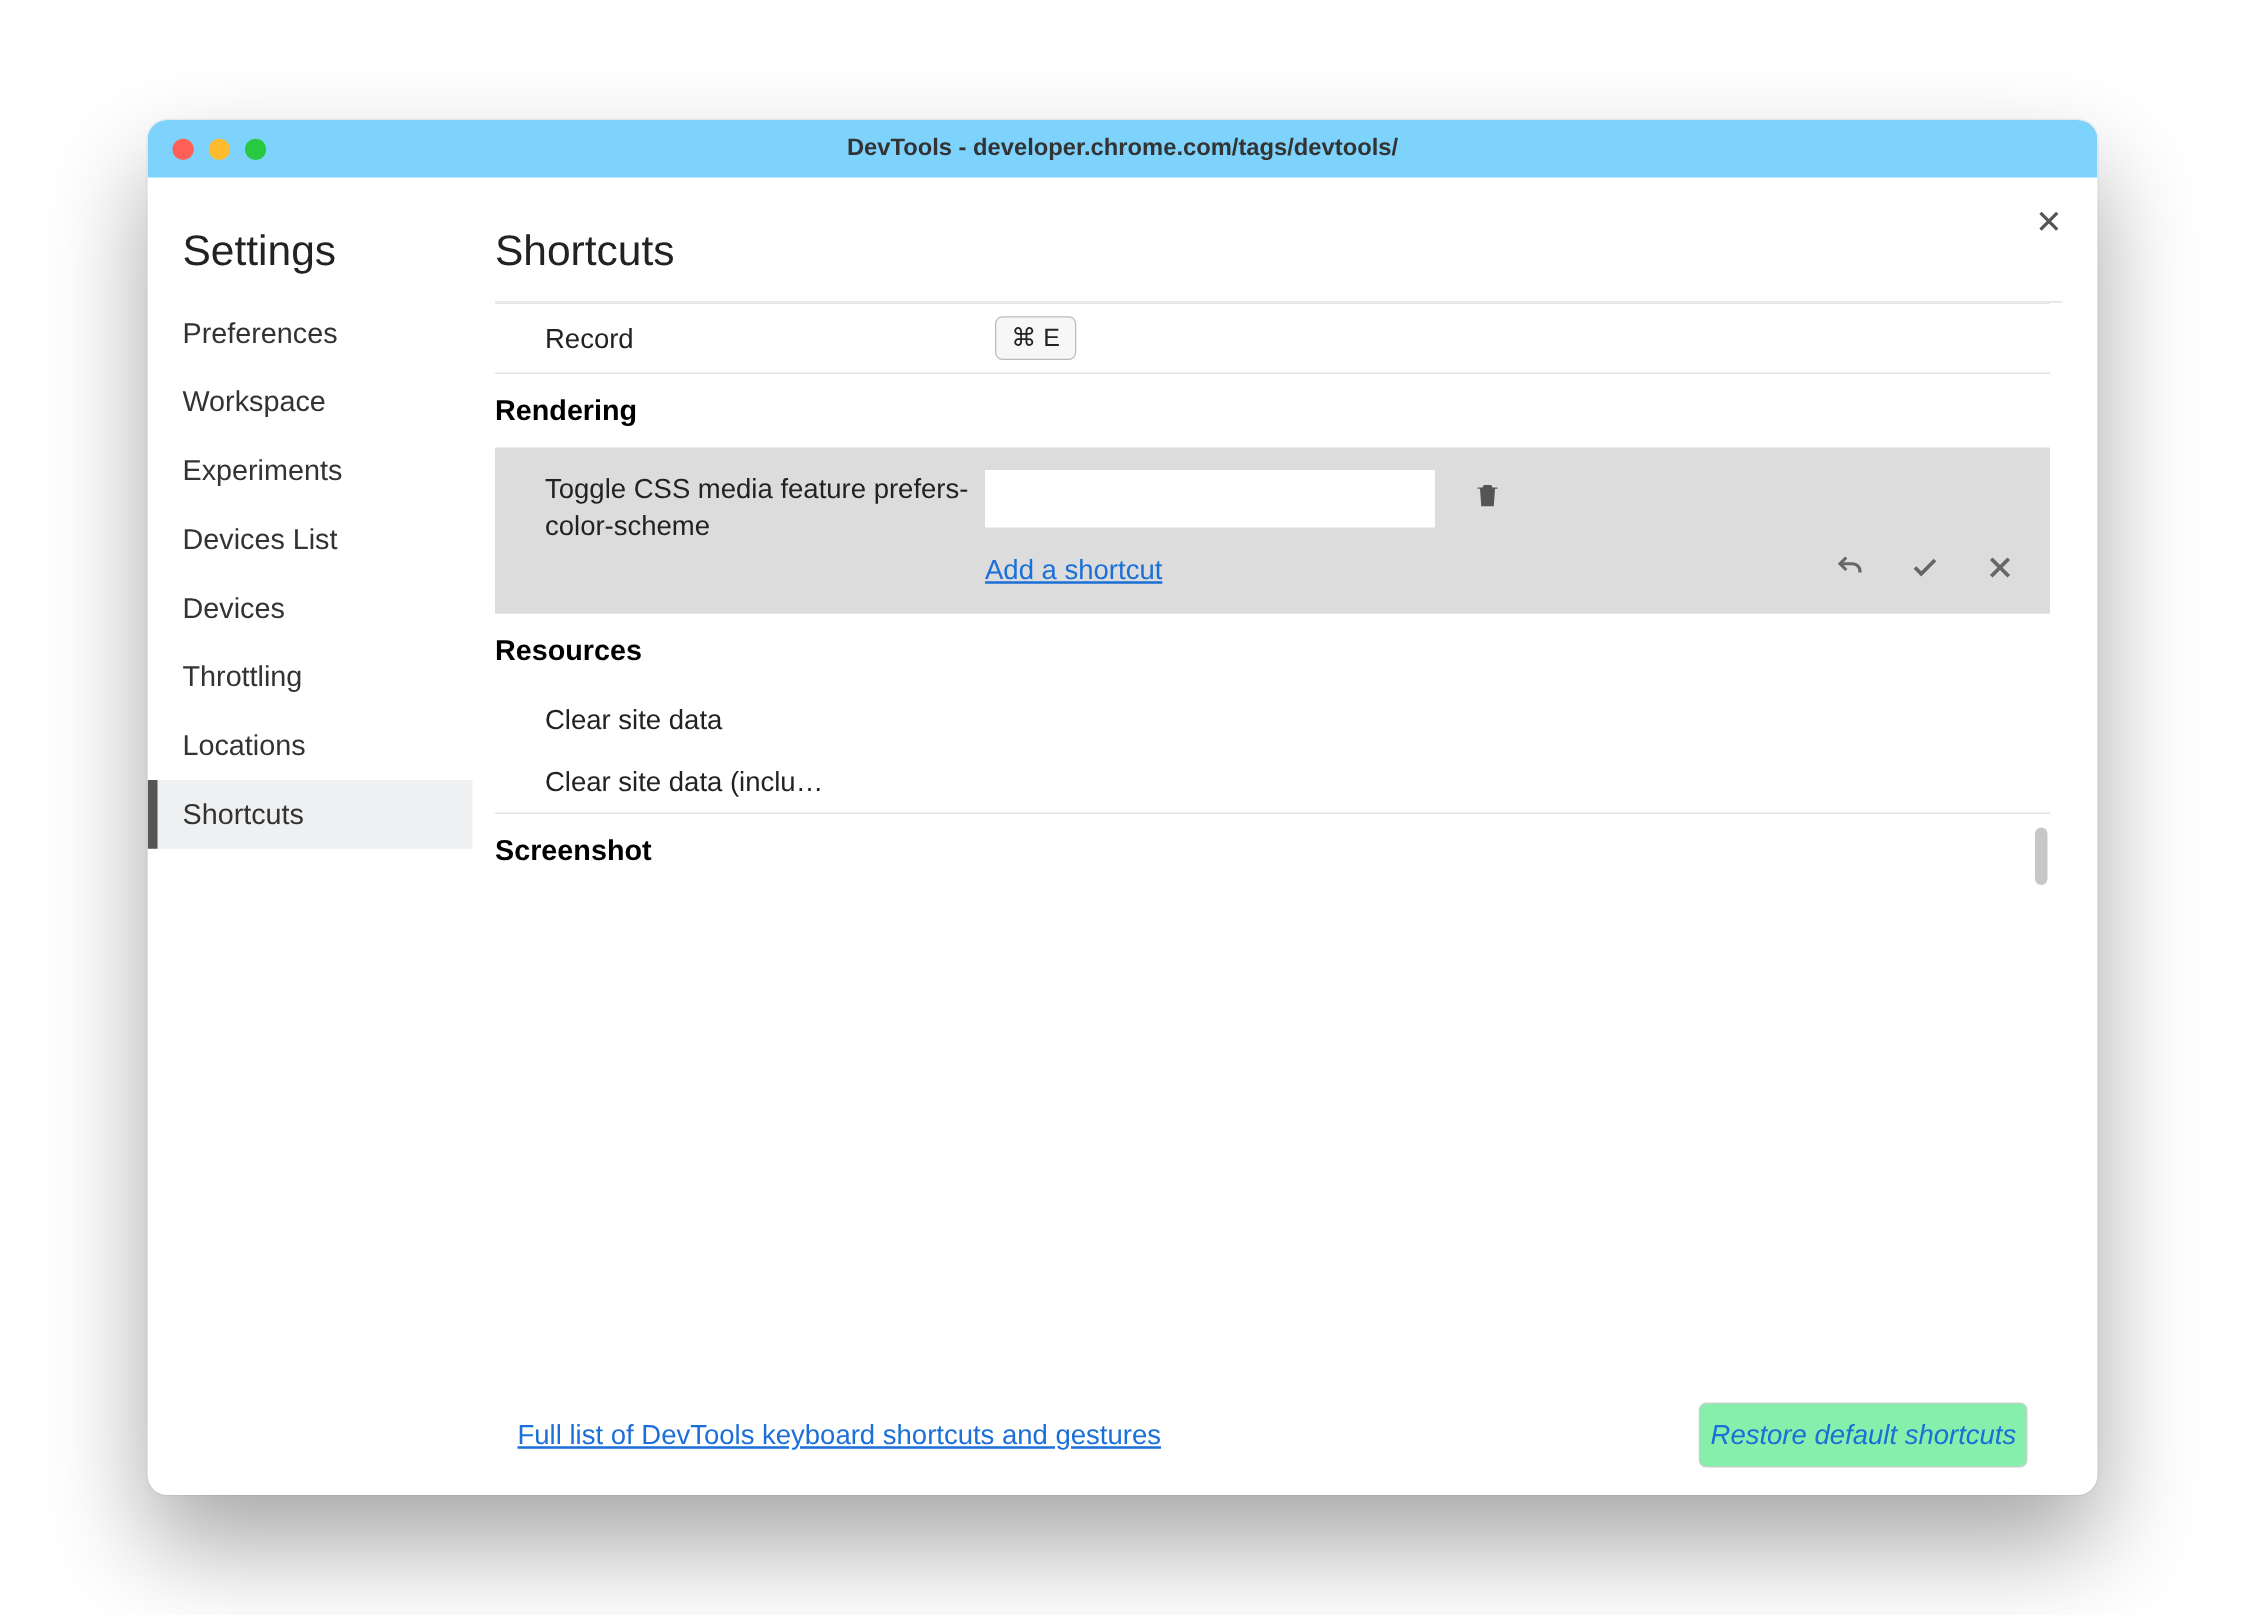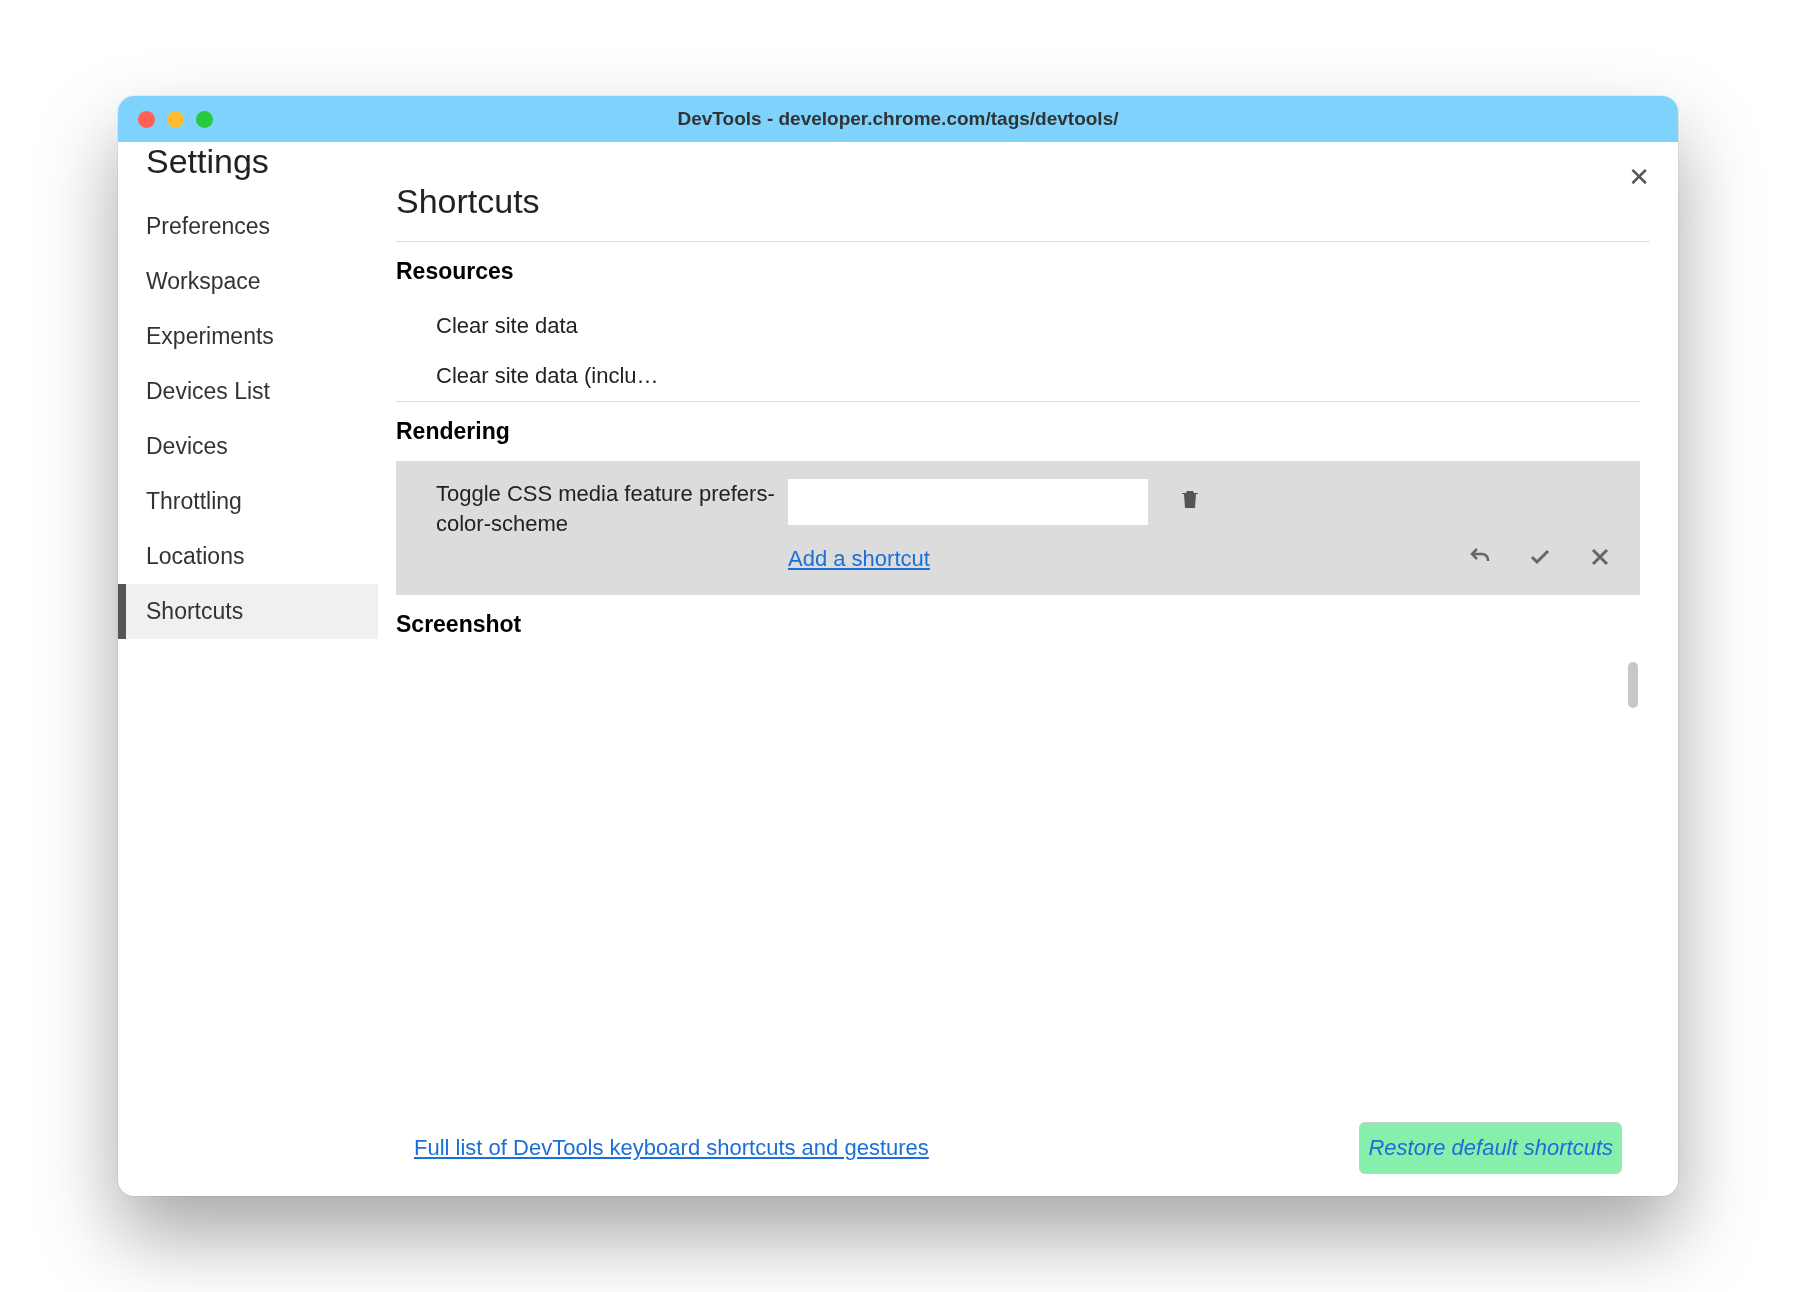--- a/index.html
+++ b/index.html
@@ -48,20 +48,21 @@
     position:absolute; top:20px; right:28px;
     font-size:26px; color:#555; cursor:pointer; font-weight:400;
     font-family: Arial, sans-serif;
   }
   .content {
     flex:1; display:flex; overflow:hidden;
   }
   
   .sidebar {
     width: 260px;
+    padding-top: 40px;
     flex-shrink:0;
   }
   .sidebar h1 {
     font-size: 34px;
     font-weight: 400;
     padding: 0 0 18px 28px;
     color:#222;
   }
   .side-item {
     font-size:23px;
@@ -185,28 +186,24 @@
         <div class="side-item">Locations</div>
         <div class="side-item active">Shortcuts</div>
       </div>
 
       <div class="main">
         <h1>Shortcuts</h1>
 
 
         <div class="scroll-area">
 
-
-          <div class="sect">
-            <div class="sect-title" style="border-top:none;">Resources</div>
-            <div class="row">
-              <span class="label">Clear site data</span>
-            </div>
-            <div class="row">
-              <span class="label">Clear site data (inclu…</span>
+          <div class="sect">
+            <div class="row" style="border-top:1px solid #ddd;">
+              <span class="label">Record</span>
+              <span class="key-chip">⌘ E</span>
             </div>
           </div>
 
           <div class="sect">
             <div class="sect-title">Rendering</div>
             <div class="edit-block">
               <div class="edit-top">
                 <div class="edit-label">Toggle CSS media feature prefers-color-scheme</div>
                 <input class="edit-input" style="">
                 <span class="trash">
@@ -231,20 +228,30 @@
                 <span>
                   <svg class="icon" viewBox="0 0 24 24" fill="none" stroke="#666" stroke-width="3">
                       <path d="M5 5l14 14M19 5L5 19"></path>
                     </svg>
                 </span>
               </div>
             </div>
           </div>
 
           <div class="sect">
+            <div class="sect-title" style="border-top:none;">Resources</div>
+            <div class="row">
+              <span class="label">Clear site data</span>
+            </div>
+            <div class="row">
+              <span class="label">Clear site data (inclu…</span>
+            </div>
+          </div>
+
+          <div class="sect">
             <div class="sect-title">Screenshot</div>
           </div>
 
           <div class="scrollbar-thumb"></div>
         </div>
 
         <div class="footer">
           <a>Full list of DevTools keyboard shortcuts and gestures</a>
           <button class="restore-btn">Restore default shortcuts</button>
         </div>

